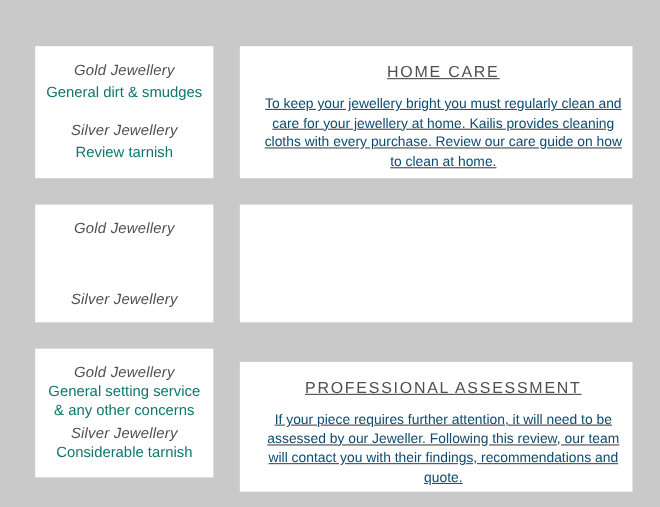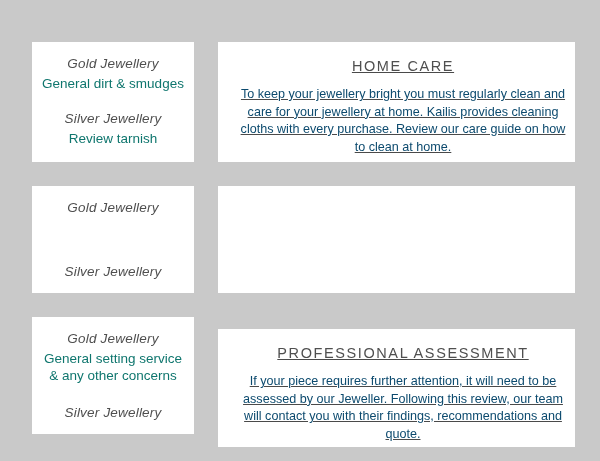--- a/index.html
+++ b/index.html
@@ -128,20 +128,21 @@
       <div class="card card-right">
       </div>
     </div>
 
     <div class="row row-3">
       <div class="card card-left">
         <div class="metal">Gold Jewellery</div>
         <div class="issue">General setting service &amp; any other concerns</div>
         <div class="gap-block"></div>
         <div class="metal">Silver Jewellery</div>
+        <div class="issue">Considerable tarnish</div>
       </div>
       <div class="spacer"></div>
       <div class="card card-right">
         <div class="card-title">PROFESSIONAL ASSESSMENT</div>
         <div class="card-body">If your piece requires further attention, it will need to be assessed by our Jeweller. Following this review, our team will contact you with their findings, recommendations and quote.</div>
       </div>
     </div>
 
   </div>
 </div>

